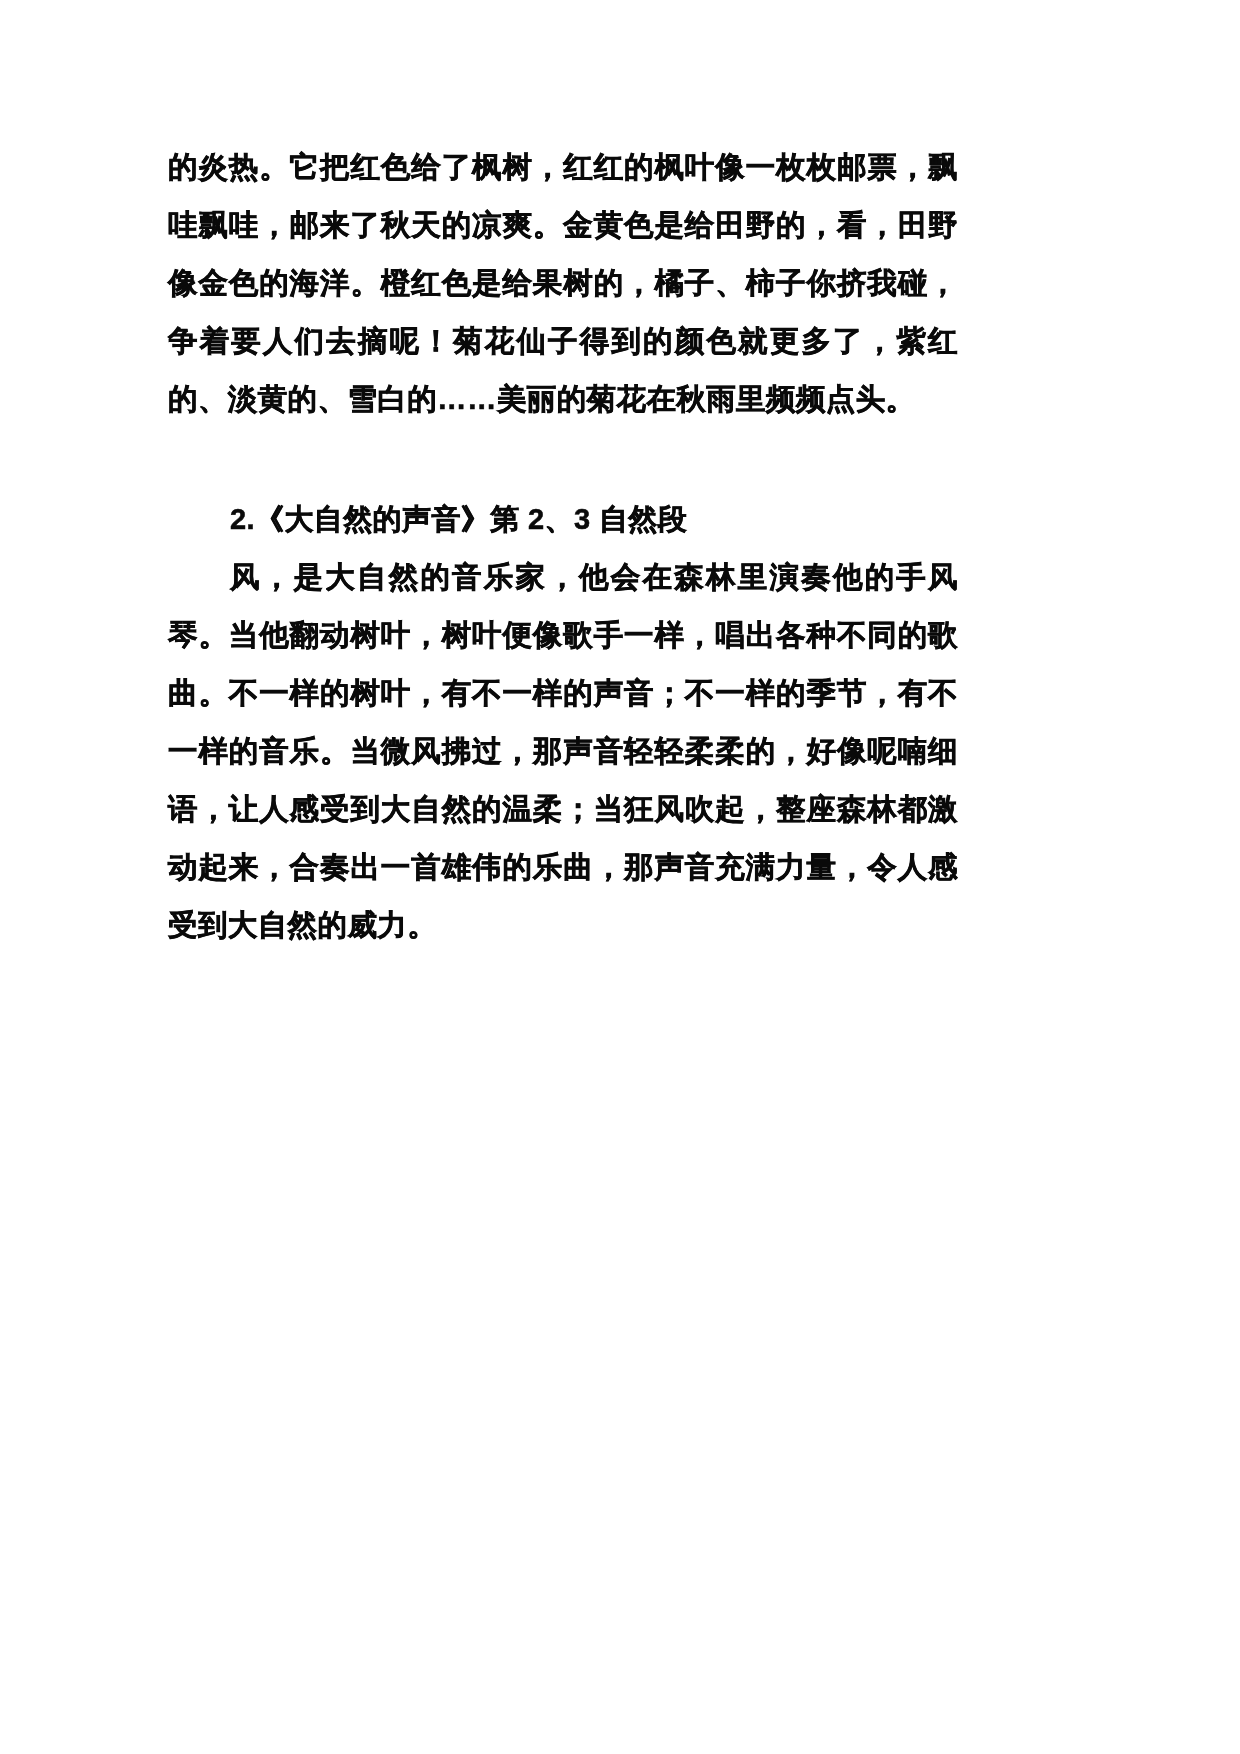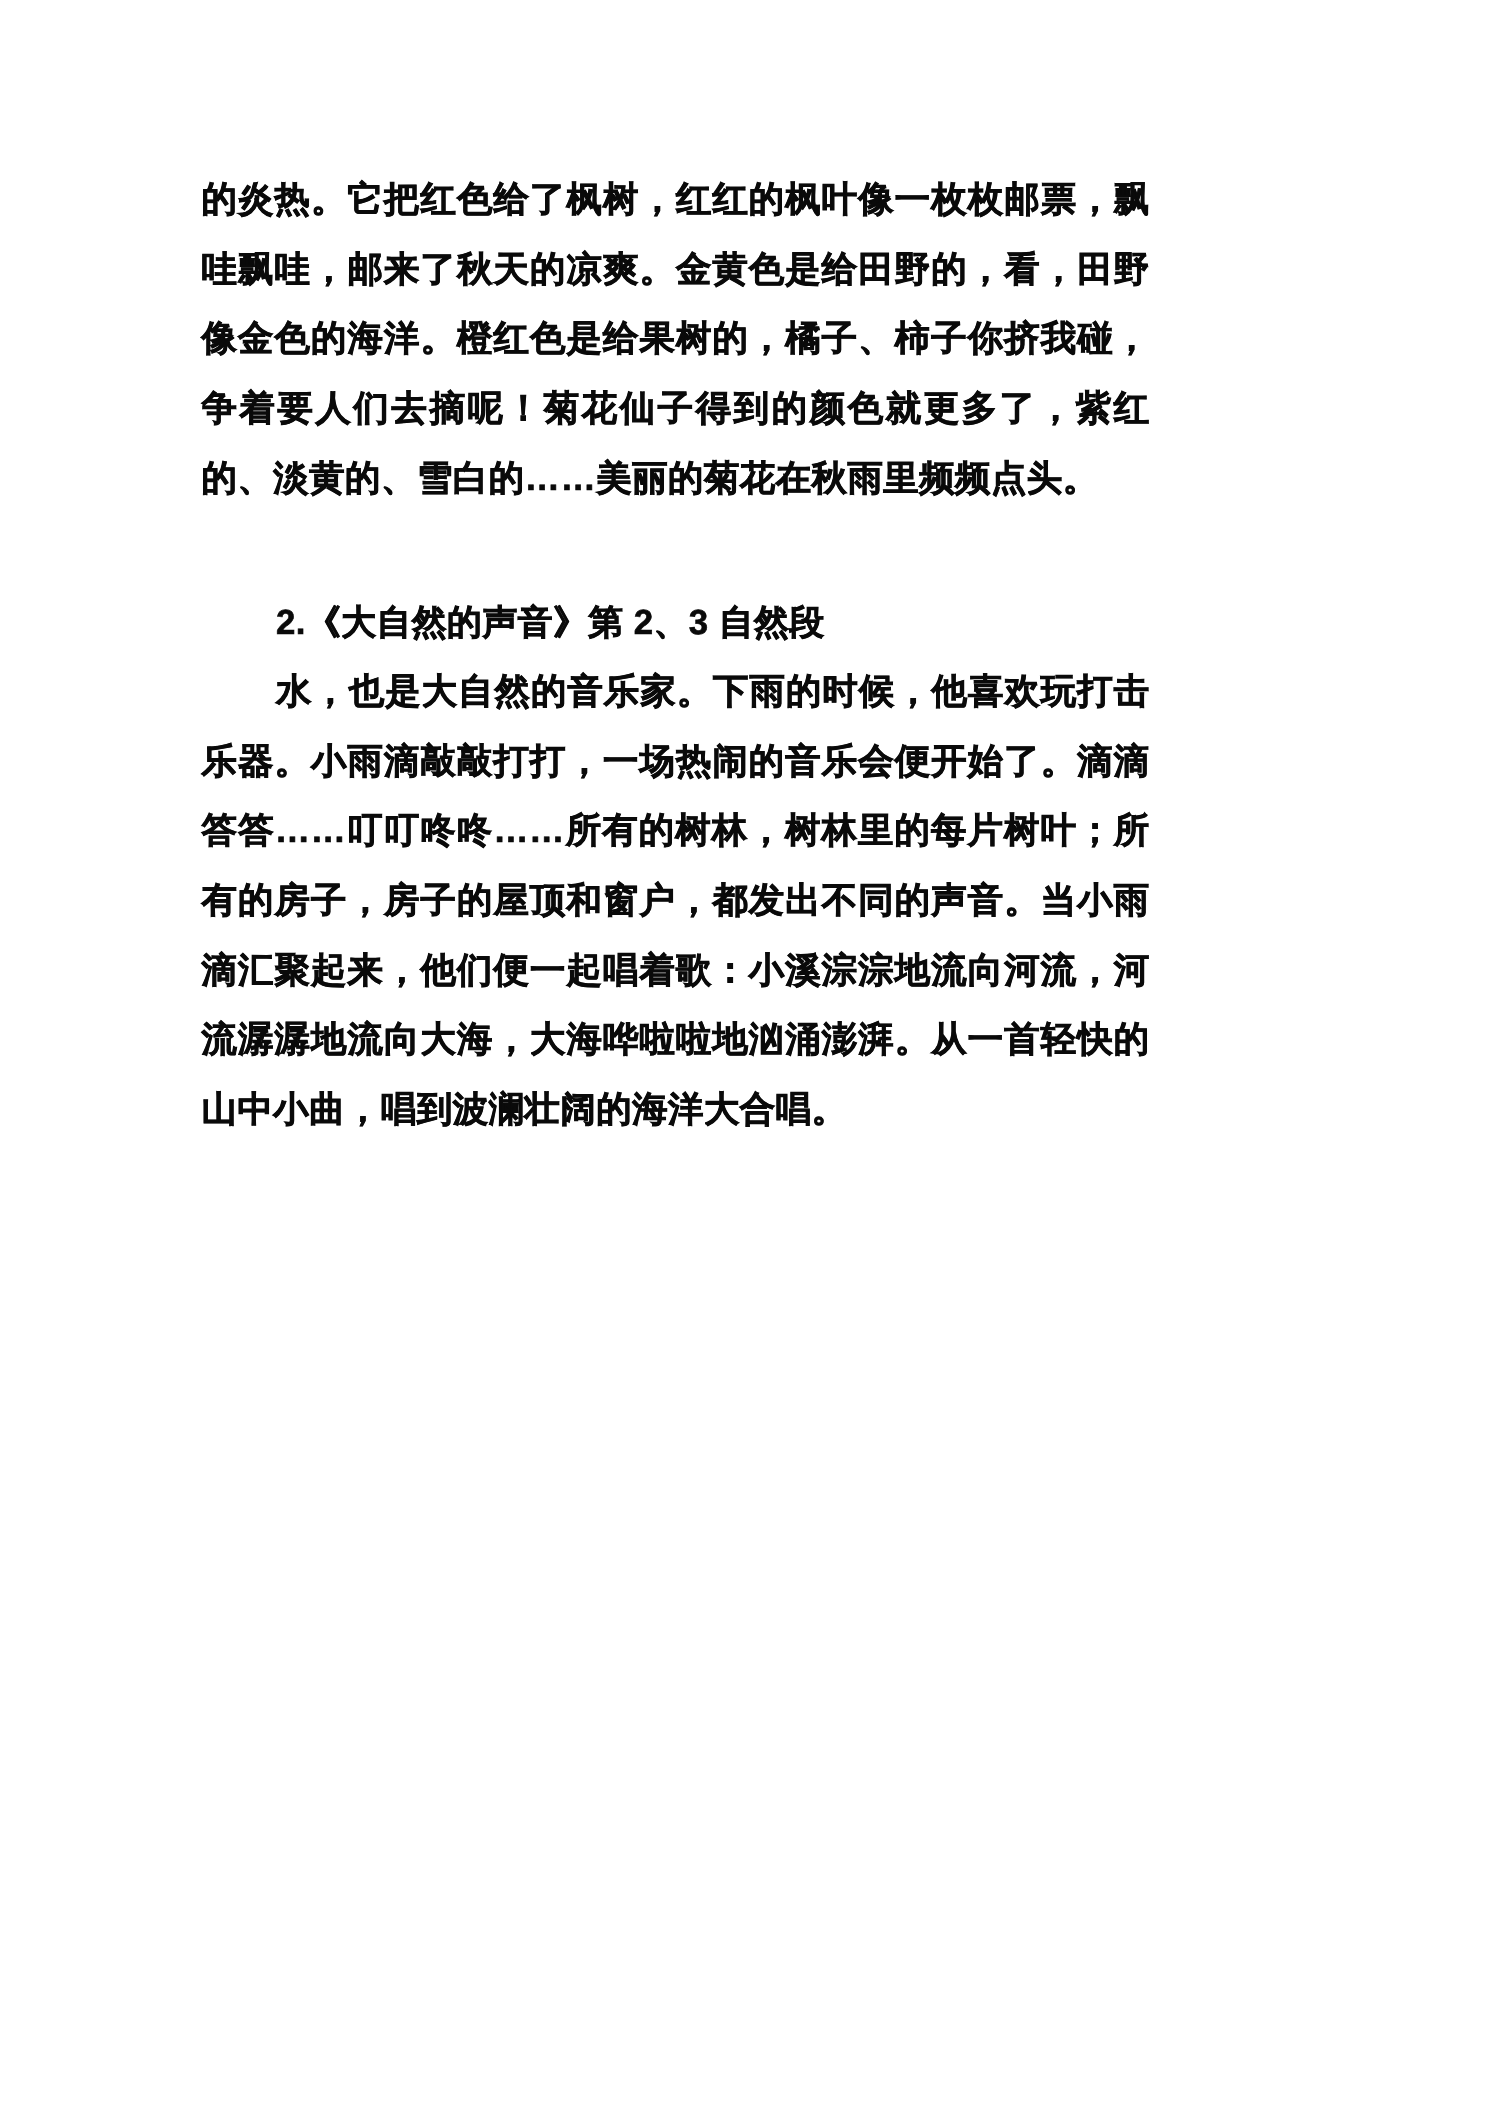--- a/index.html
+++ b/index.html
@@ -71,17 +71,17 @@
 
 <div class="page">
   <div class="content">
 
     <p class="para continuation">的炎热。它把红色给了枫树，红红的枫叶像一枚枚邮票，飘哇飘哇，邮来了秋天的凉爽。金黄色是给田野的，看，田野像金色的海洋。橙红色是给果树的，橘子、柿子你挤我碰，争着要人们去摘呢！菊花仙子得到的颜色就更多了，紫红的、淡黄的、雪白的……美丽的菊花在秋雨里频频点头。</p>
 
     <div class="spacer-md"></div>
 
     <h2 class="heading">2.《大自然的声音》第 2、3 自然段</h2>
 
+    <p class="para indent">风，是大自然的音乐家，他会在森林里演奏他的手风琴。当他翻动树叶，树叶便像歌手一样，唱出各种不同的歌曲。不一样的树叶，有不一样的声音；不一样的季节，有不一样的音乐。当微风拂过，那声音轻轻柔柔的，好像呢喃细语，让人感受到大自然的温柔；当狂风吹起，整座森林都激动起来，合奏出一首雄伟的乐曲，那声音充满力量，令人感受到大自然的威力。</p>
 
-    <p class="para indent">水，也是大自然的音乐家。下雨的时候，他喜欢玩打击乐器。小雨滴敲敲打打，一场热闹的音乐会便开始了。滴滴答答……叮叮咚咚……所有的树林，树林里的每片树叶；所有的房子，房子的屋顶和窗户，都发出不同的声音。当小雨滴汇聚起来，他们便一起唱着歌：小溪淙淙地流向河流，河流潺潺地流向大海，大海哗啦啦地汹涌澎湃。从一首轻快的山中小曲，唱到波澜壮阔的海洋大合唱。</p>
 
   </div>
 </div>
 
 </body></html>

